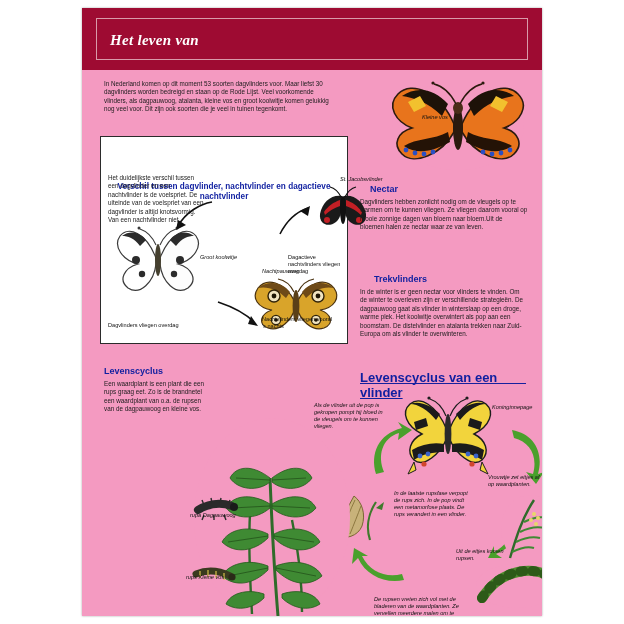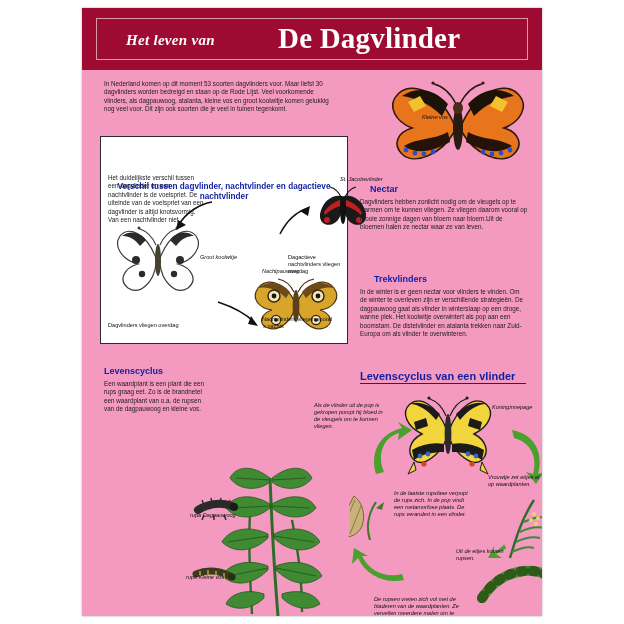--- a/index.html
+++ b/index.html
@@ -53,21 +53,20 @@
     position: absolute;
     left: 28px;
     top: 24px;
     color: #ffffff;
     font-family: "Liberation Serif", serif;
     font-style: italic;
     font-weight: bold;
     font-size: 15px;
     letter-spacing: 0.3px;
     white-space: nowrap;
-    margin-left: 16px;
   }
   .title-big {
     position: absolute;
     left: 196px;
     top: 14px;
     color: #ffffff;
     font-family: "Liberation Serif", serif;
     font-weight: bold;
     font-size: 29px;
     letter-spacing: 0.2px;
@@ -125,21 +124,21 @@
     font-family: "Liberation Sans", sans-serif;
     margin-top: 38px;
   }
   .box-body { left: 26px; top: 166px; width: 98px; }
 
   
   .sec-nectar-h { left: 288px; top: 176px; }
   .sec-nectar-t { left: 278px; top: 190px; width: 168px; }
   .sec-trek-h { left: 292px; top: 266px; }
   .sec-trek-t { left: 278px; top: 280px; width: 168px; }
-  .sec-cyclus-h { left: 278px; top: 362px; font-size: 11px; }
+  .sec-cyclus-h { left: 278px; top: 362px; font-size: 13px; text-decoration: underline; }
   .cyclus-underline {
     position: absolute;
     left: 278px; top: 375px; width: 166px; height: 1px;
     background: #16209e;
   }
 
   .sec-waard-h { left: 22px; top: 358px; }
   .sec-waard-t { left: 22px; top: 372px; width: 108px; }
 
   
@@ -173,21 +172,20 @@
 </style>
 </head>
 <body>
 
 <div id="poster">
   <div class="sheet">
 
     <div class="header">
       <div class="header-rule"></div>
       <div class="title-small">Het leven van</div>
-      <div class="title-big">De Dagvlinder</div>
     </div>
 
     <div class="txt intro">In Nederland komen op dit moment 53 soorten dagvlinders voor. Maar liefst 30 dagvlinders worden bedreigd en staan op de Rode Lijst. Veel voorkomende vlinders, als dagpauwoog, atalanta, kleine vos en groot koolwitje komen gelukkig nog veel voor. Dit zijn ook soorten die je veel in tuinen tegenkomt.</div>
 
     <svg class="art" style="left:300px; top:64px;" width="152" height="108" viewBox="0 0 152 108">
       <ellipse cx="76" cy="54" rx="66" ry="44" fill="#f49ac1"></ellipse>
 
       <path d="M72 52 C58 20 30 8 16 22 C4 34 14 50 30 56 C16 60 10 72 20 82 C32 94 60 82 72 60 Z" fill="#e8741c" stroke="#2a1a10" stroke-width="1.6"></path>
 
       <path d="M80 52 C94 20 122 8 136 22 C148 34 138 50 122 56 C136 60 142 72 132 82 C120 94 92 82 80 60 Z" fill="#e8741c" stroke="#2a1a10" stroke-width="1.6"></path>

